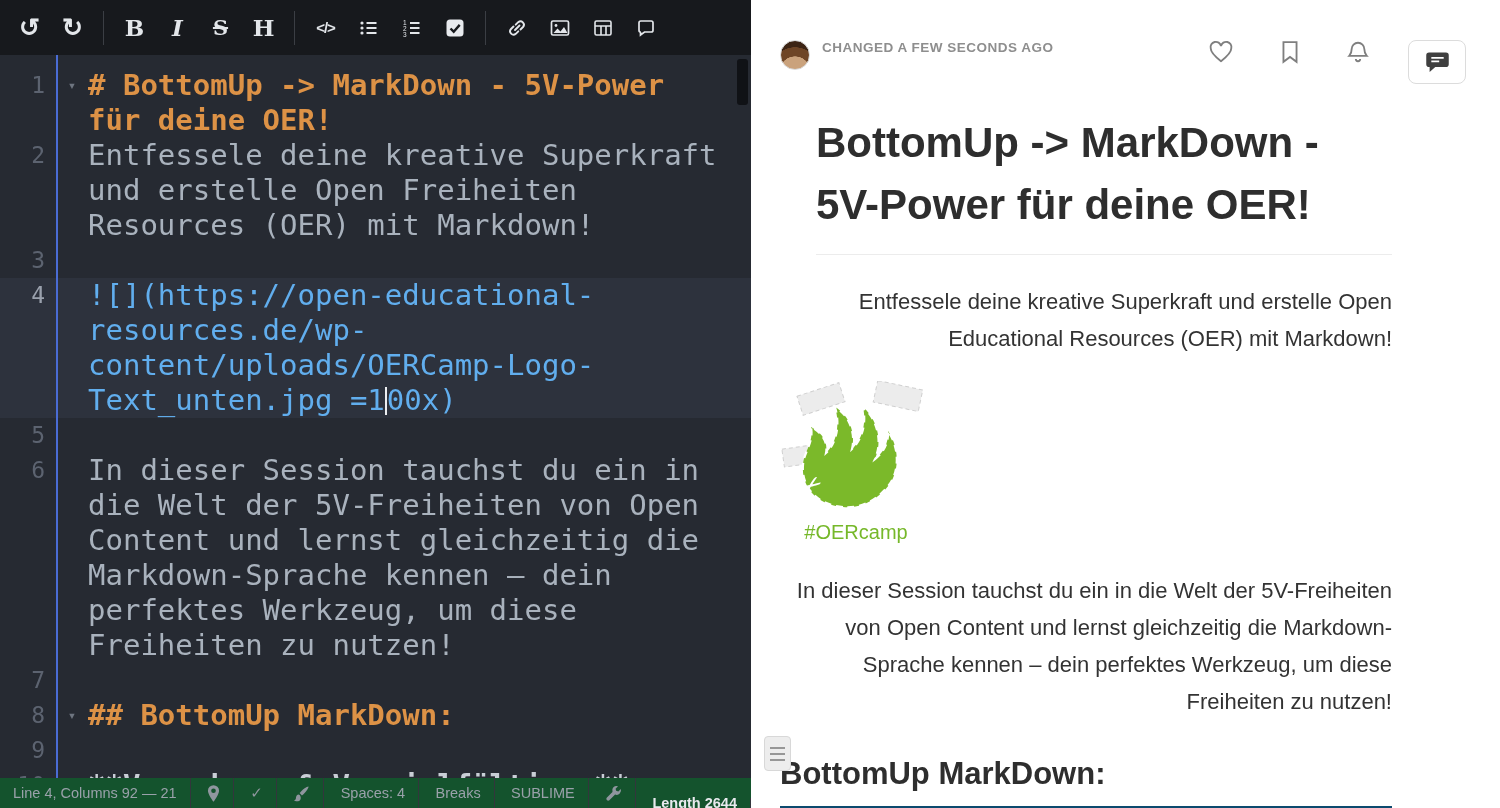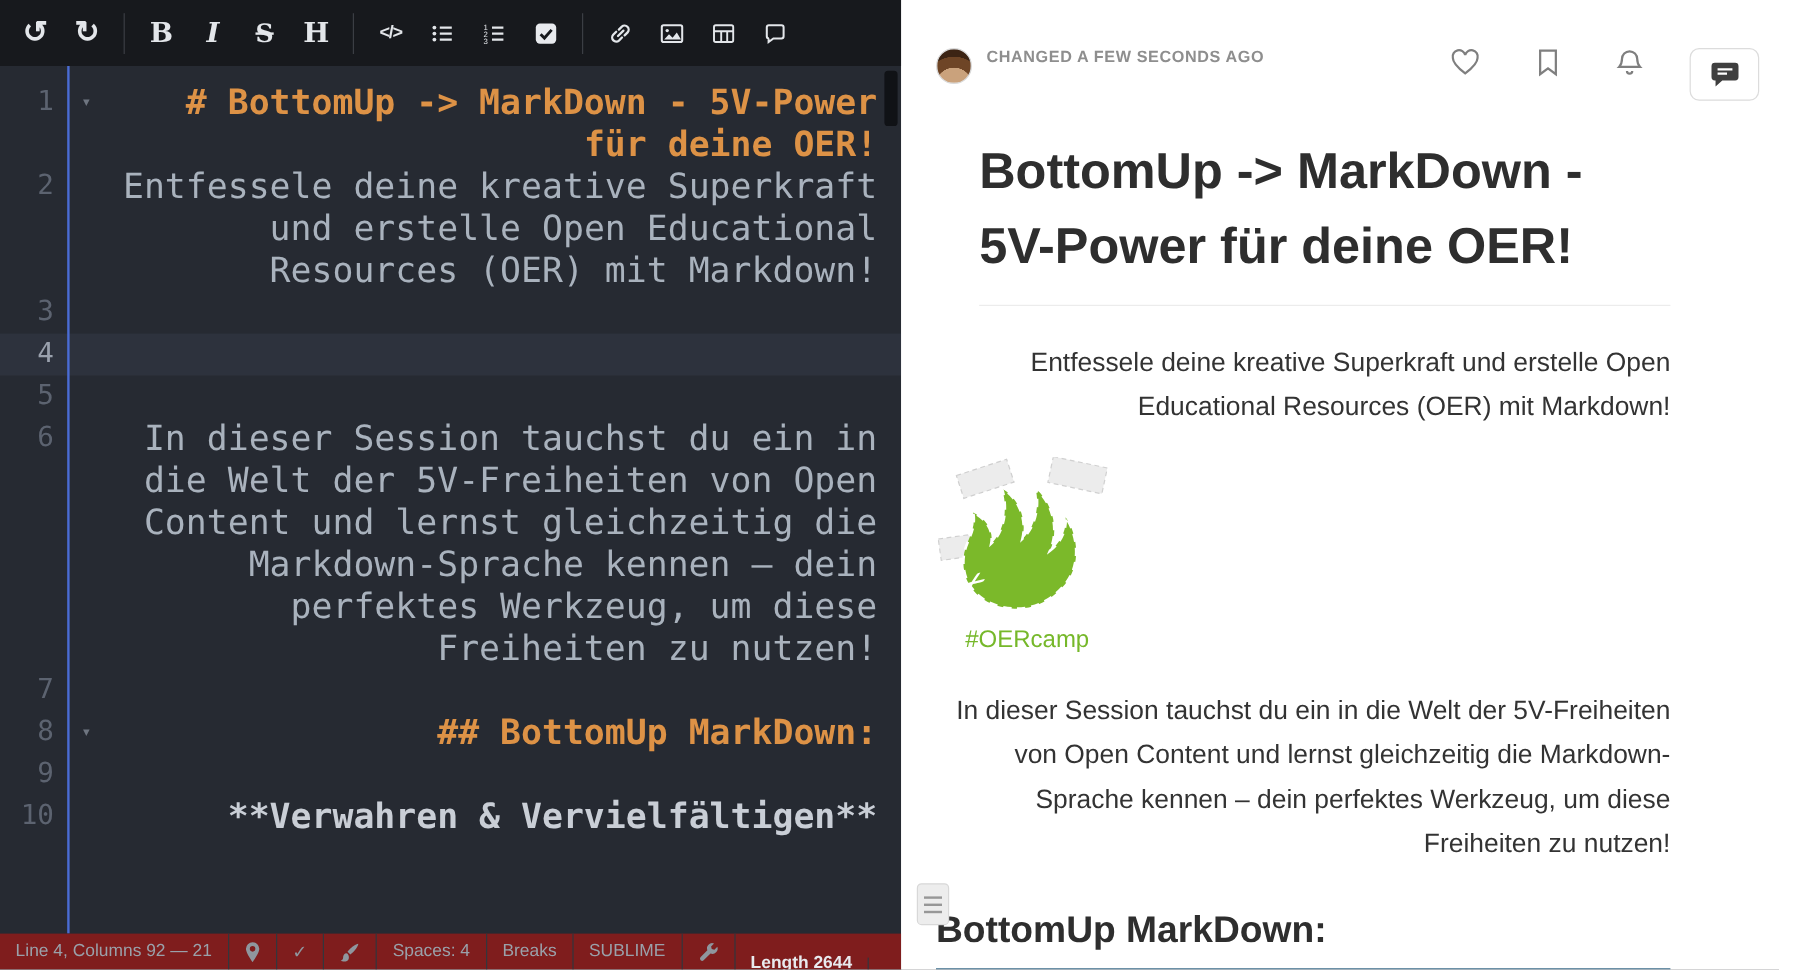--- a/index.html
+++ b/index.html
@@ -21,30 +21,30 @@
   [data-name="heading-icon"] { font-family:"DejaVu Serif", serif; font-weight:bold; font-size:23px; }
   [data-name="code-icon"] { font-size:15px; font-weight:bold; letter-spacing:-1px; }
 
   .editor-body { flex:1; position:relative; overflow:hidden; padding-top:13px;
                  font-family:"DejaVu Sans Mono", monospace; font-size:29px; line-height:35px; cursor:text; }
   .gutter-rule { position:absolute; left:56px; top:0; bottom:0; width:2px; background:#4a6cd4; }
   .ed-line { display:flex; }
   .ed-gutter { width:56px; flex-shrink:0; text-align:right; padding-right:11px; color:#5c6370; font-size:23px; line-height:35px; }
   .ed-fold { width:32px; flex-shrink:0; text-align:center; color:#6e7580; font-size:14px; line-height:35px; }
   .ed-text { flex:1; padding-right:20px; color:#a9b2bd; white-space:pre; }
-  .ed-row { height:35px;text-align:right; }
+  .ed-row { height:35px; }
   .ed-line.heading .ed-text { color:#dd9246; font-weight:bold; }
   .ed-line.link-line .ed-text { color:#61aeee; }
   .ed-line.bold-line .ed-text { color:#c9ced6; font-weight:bold; }
   .ed-line.highlight { background:#2d323d; }
   .ed-line.highlight .ed-gutter { color:#9aa1ad; }
   .cursor { display:inline-block; width:0; border-left:2px solid #eceef1; height:28px; vertical-align:-5px; }
   .editor-scrollbar { position:absolute; right:3px; top:4px; width:11px; height:46px; background:#101216; border-radius:3px; }
 
-  .statusbar { height:30px; background:#7f1d1d; display:flex; align-items:stretch; flex-shrink:0; font-size:14.5px; color:#9aa1aa; }
+  .statusbar { height:30px; background:#14532d; display:flex; align-items:stretch; flex-shrink:0; font-size:14.5px; color:#9aa1aa;justify-content:space-between; }
   .sb-item { display:flex; align-items:center; padding:0 13px; border-right:1px solid #33363c; white-space:nowrap; cursor:pointer; }
   .sb-item.strong { color:#e8eaee; font-weight:bold;margin-top:20px; }
   .sb-item svg { display:block; }
   .sb-glyph { font-size:15px; color:#8f969e; }
 
   
   .divider { width:14px; background:#fff; flex-shrink:0; position:relative; }
   .divider-handle { position:absolute; left:764px; top:736px; width:27px; height:35px; background:#ededed;
                     border:1px solid #d8d8d8; border-radius:4px; display:flex; flex-direction:column;
                     justify-content:center; gap:4px; align-items:center; cursor:col-resize; z-index:5; }
@@ -181,30 +181,31 @@
       <div class="gutter-rule" data-name="gutter-divider"></div>
       <div data-name="editor-lines">
           <div class="ed-line heading" data-name="editor-line-1">
             <div class="ed-gutter" data-name="line-number">1</div>
             <div class="ed-fold" data-name="fold-marker-icon">▾</div>
             <div class="ed-text"><div class="ed-row"># BottomUp -&gt; MarkDown - 5V-Power</div><div class="ed-row">für deine OER!</div></div>
           </div>
           <div class="ed-line text" data-name="editor-line-2">
             <div class="ed-gutter" data-name="line-number">2</div>
             <div class="ed-fold" data-name="fold-gutter"></div>
-            <div class="ed-text"><div class="ed-row">Entfessele deine kreative Superkraft</div><div class="ed-row">und erstelle Open Educational</div><div class="ed-row">Resources (OER) mit Markdown!</div></div>
+            <div class="ed-text"><div class="ed-row">Entfessele deine kreative Superkraft</div><div class="ed-row">und erstelle Open Freiheiten</div><div class="ed-row">Resources (OER) mit Markdown!</div></div>
           </div>
           <div class="ed-line text" data-name="editor-line-3">
             <div class="ed-gutter" data-name="line-number">3</div>
             <div class="ed-fold" data-name="fold-gutter"></div>
             <div class="ed-text"><div class="ed-row">&nbsp;</div></div>
           </div>
           <div class="ed-line link-line highlight" data-name="editor-line-4">
             <div class="ed-gutter" data-name="line-number">4</div>
             <div class="ed-fold" data-name="fold-gutter"></div>
+            <div class="ed-text"><div class="ed-row">![](https://open-educational-</div><div class="ed-row">resources.de/wp-</div><div class="ed-row">content/uploads/OERCamp-Logo-</div><div class="ed-row">Text_unten.jpg =1<span class="cursor" data-name="text-cursor"></span>00x)</div></div>
           </div>
           <div class="ed-line text" data-name="editor-line-5">
             <div class="ed-gutter" data-name="line-number">5</div>
             <div class="ed-fold" data-name="fold-gutter"></div>
             <div class="ed-text"><div class="ed-row">&nbsp;</div></div>
           </div>
           <div class="ed-line text" data-name="editor-line-6">
             <div class="ed-gutter" data-name="line-number">6</div>
             <div class="ed-fold" data-name="fold-gutter"></div>
             <div class="ed-text"><div class="ed-row">In dieser Session tauchst du ein in</div><div class="ed-row">die Welt der 5V-Freiheiten von Open</div><div class="ed-row">Content und lernst gleichzeitig die</div><div class="ed-row">Markdown-Sprache kennen – dein</div><div class="ed-row">perfektes Werkzeug, um diese</div><div class="ed-row">Freiheiten zu nutzen!</div></div>

